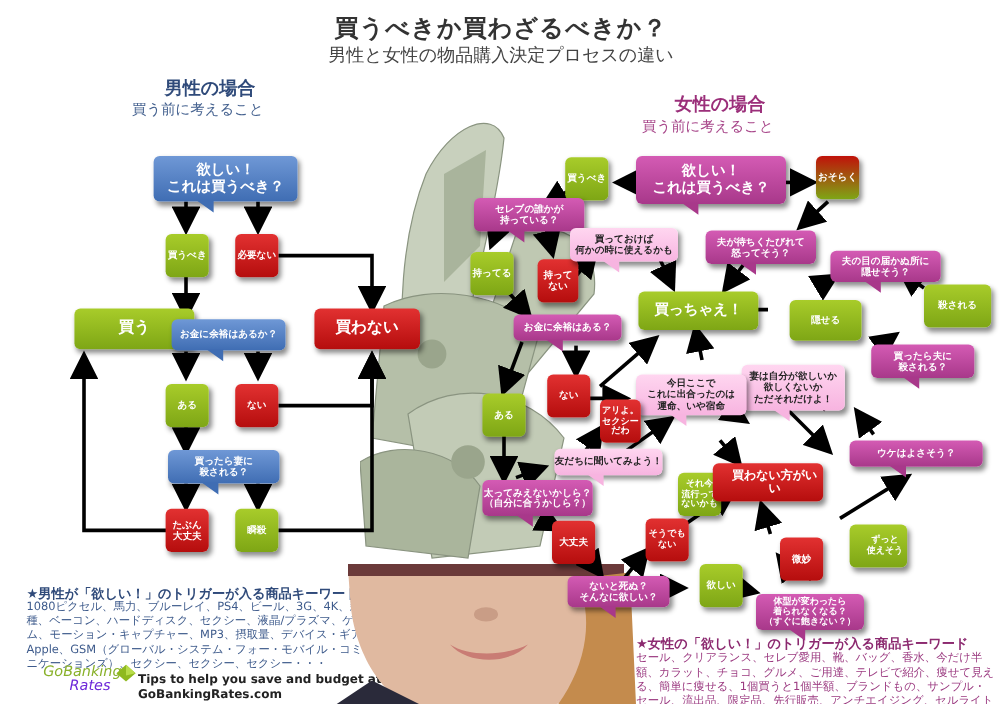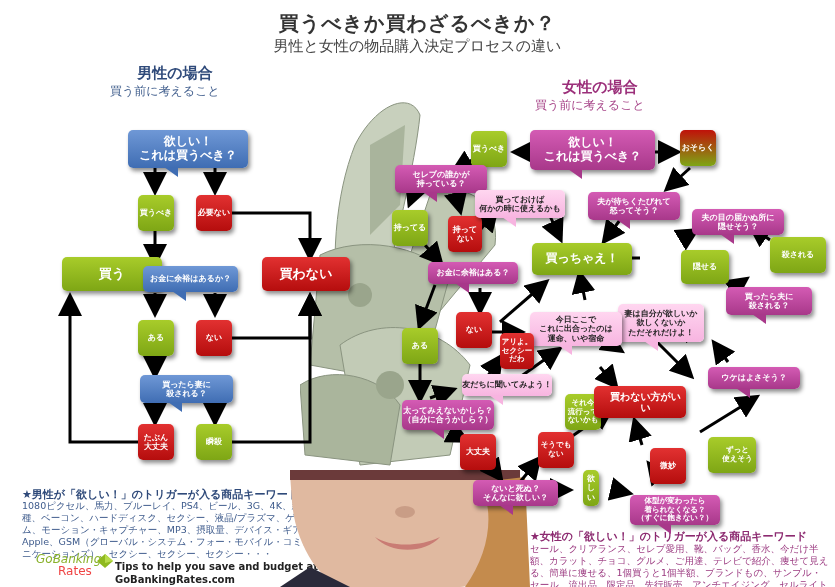--- a/index.html
+++ b/index.html
@@ -32,21 +32,21 @@
   .money { position: absolute; z-index: 1; }
   .face { position: absolute; left: 280px; top: 462px; width: 250px; height: 125px; z-index: 1; }
 
   .kw-title-m { left: 22px; top: 487px; font-size: 11px; font-weight: bold; color: #2f4a7a; }
   .kw-body-m { left: 22px; top: 500px; width: 290px; font-size: 9.5px; line-height: 12px; color: #3e5b8c; }
   .kw-title-w { left: 530px; top: 529px; font-size: 11px; font-weight: bold; color: #8c2a70; }
   .kw-body-w { left: 530px; top: 543px; width: 300px; font-size: 9.5px; line-height: 12px; color: #9b3a80; }
 
   .logo { left: 36px; top: 553px; width: 70px; height: 30px; }
   .logo-text1 { font-style: italic; font-size: 12px; color: #89b12a; line-height: 12px; }
-  .logo-text2 { font-size: 12px; color: #ef4444; line-height: 12px; padding-left: 22px; }
+  .logo-text2 { font-style: italic; font-size: 12px; color: #6d28d9; line-height: 12px; padding-left: 22px; }
   .tips { left: 115px; top: 560px; font-size: 10px; font-weight: bold; color: #222; line-height: 13px; }
 </style>
 </head>
 <body>
 
 <div class="abs title">買うべきか買わざるべきか？</div>
 <div class="abs subtitle">男性と女性の物品購入決定プロセスの違い</div>
 
 <div class="abs" style="left:110px; top:64px; width:130px;">
   <div class="sec-h men">男性の場合</div>
@@ -161,21 +161,21 @@
 <div class="node magenta tail" style="left:395px; top:165px; width:92px; height:28px; font-size:8px; white-space:pre-line;">セレブの誰かが
 持っている？</div>
 <div class="node magenta tail" style="left:588px; top:192px; width:92px; height:28px; font-size:8px; white-space:pre-line;">夫が待ちくたびれて
 怒ってそう？</div>
 <div class="node green" style="left:392px; top:210px; width:36px; height:36px; font-size:8px;">持ってる</div>
 <div class="node red" style="left:448px; top:216px; width:34px; height:36px; font-size:8px; white-space:pre-line;">持って
 ない</div>
 <div class="node pink tail" style="left:475px; top:190px; width:90px; height:28px; font-size:8px; white-space:pre-line;">買っておけば
 何かの時に使えるかも</div>
 <div class="node green" style="left:532px; top:243px; width:100px; height:32px; font-size:12px;">買っちゃえ！</div>
-<div class="node green" style="left:658px; top:250px; width:48px; height:34px; font-size:8px;margin-left:23px;">隠せる</div>
+<div class="node green" style="left:658px; top:250px; width:60px; height:34px; font-size:8px;">隠せる</div>
 <div class="node magenta tail" style="left:692px; top:209px; width:92px; height:26px; font-size:8px; white-space:pre-line;">夫の目の届かぬ所に
 隠せそう？</div>
 <div class="node green" style="left:770px; top:237px; width:56px; height:36px; font-size:8px;">殺される</div>
 <div class="node magenta tail" style="left:428px; top:262px; width:90px; height:22px; font-size:8px;">お金に余裕はある？</div>
 <div class="node magenta tail" style="left:726px; top:287px; width:86px; height:28px; font-size:8px; white-space:pre-line;">買ったら夫に
 殺される？</div>
 <div class="node pink tail" style="left:618px; top:304px; width:86px; height:38px; font-size:8px; white-space:pre-line;">妻は自分が欲しいか
 欲しくないか
 ただそれだけよ！</div>
 <div class="node green" style="left:402px; top:328px; width:36px; height:36px; font-size:8px;">ある</div>
@@ -183,33 +183,33 @@
 <div class="node pink tail" style="left:530px; top:312px; width:92px; height:34px; font-size:8px; white-space:pre-line;">今日ここで
 これに出合ったのは
 運命、いや宿命</div>
 <div class="node red" style="left:500px; top:333px; width:34px; height:36px; font-size:7.5px; white-space:pre-line;">アリよ。
 セクシー
 だわ</div>
 <div class="node green" style="left:565px; top:352px; width:36px; height:36px; font-size:7.5px; white-space:pre-line;margin-top:42px;">それ今
 流行って
 ないかも</div>
 <div class="node pink tail" style="left:462px; top:374px; width:90px; height:22px; font-size:8px;">友だちに聞いてみよう！</div>
-<div class="node magenta tail" style="left:708px; top:367px; width:92px; height:22px; font-size:8px;">ウケはよさそう？</div>
+<div class="node magenta tail" style="left:708px; top:367px; width:111px; height:22px; font-size:8px;">ウケはよさそう？</div>
 <div class="node red" style="left:594px; top:386px; width:92px; height:32px; font-size:10px;padding-left:11px;">買わない方がいい</div>
 <div class="node magenta tail" style="left:402px; top:400px; width:92px; height:30px; font-size:8px; white-space:pre-line;">太ってみえないかしら？
 （自分に合うかしら？）</div>
 <div class="node red" style="left:460px; top:434px; width:36px; height:36px; font-size:8px;">大丈夫</div>
 <div class="node red" style="left:538px; top:432px; width:36px; height:36px; font-size:7.5px; white-space:pre-line;">そうでも
 ない</div>
 <div class="node green" style="left:708px; top:437px; width:48px; height:36px; font-size:7.5px; white-space:pre-line;padding-left:11px;">ずっと
 使えそう</div>
 <div class="node red" style="left:650px; top:448px; width:36px; height:36px; font-size:8px;">微妙</div>
 <div class="node magenta tail" style="left:473px; top:480px; width:85px; height:26px; font-size:8px; white-space:pre-line;">ないと死ぬ？
 そんなに欲しい？</div>
-<div class="node green" style="left:583px; top:470px; width:16px; height:36px; font-size:8px;">欲しい</div>
+<div class="node green" style="left:583px; top:470px; width:36px; height:36px; font-size:8px;">欲しい</div>
 <div class="node magenta tail" style="left:630px; top:495px; width:90px; height:30px; font-size:7.5px; white-space:pre-line;">体型が変わったら
 着られなくなる？
 （すぐに飽きない？）</div>
 
 <div class="abs kw-title-m">★男性が「欲しい！」のトリガーが入る商品キーワード</div>
 <div class="abs kw-body-m">1080ピクセル、馬力、ブルーレイ、PS4、ビール、3G、4K、新機種、ベーコン、ハードディスク、セクシー、液晶/プラズマ、ゲーム、モーション・キャプチャー、MP3、摂取量、デバイス・ギア、Apple、GSM（グローバル・システム・フォー・モバイル・コミュニケーションズ）、セクシー、セクシー、セクシー・・・</div>
 
 <div class="abs kw-title-w">★女性の「欲しい！」のトリガーが入る商品キーワード</div>
 <div class="abs kw-body-w">セール、クリアランス、セレブ愛用、靴、バッグ、香水、今だけ半額、カラット、チョコ、グルメ、ご用達、テレビで紹介、痩せて見える、簡単に痩せる、1個買うと1個半額、ブランドもの、サンプル・セール、流出品、限定品、先行販売、アンチエイジング、セルライト除去、10歳若返る…</div>
 

